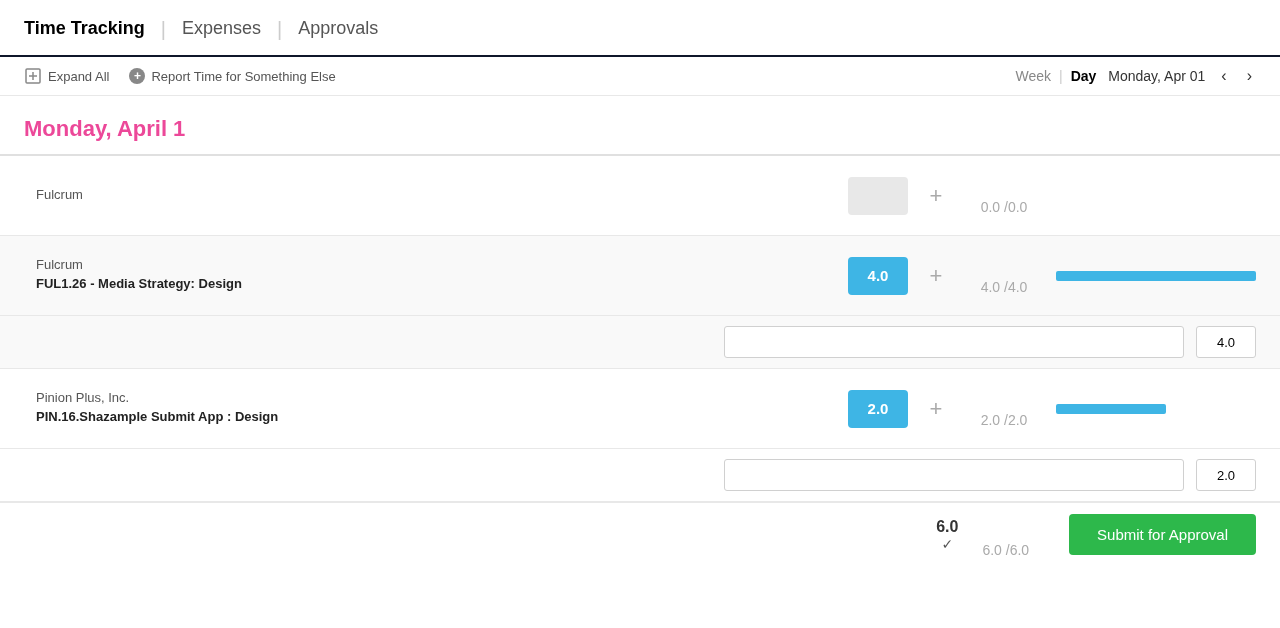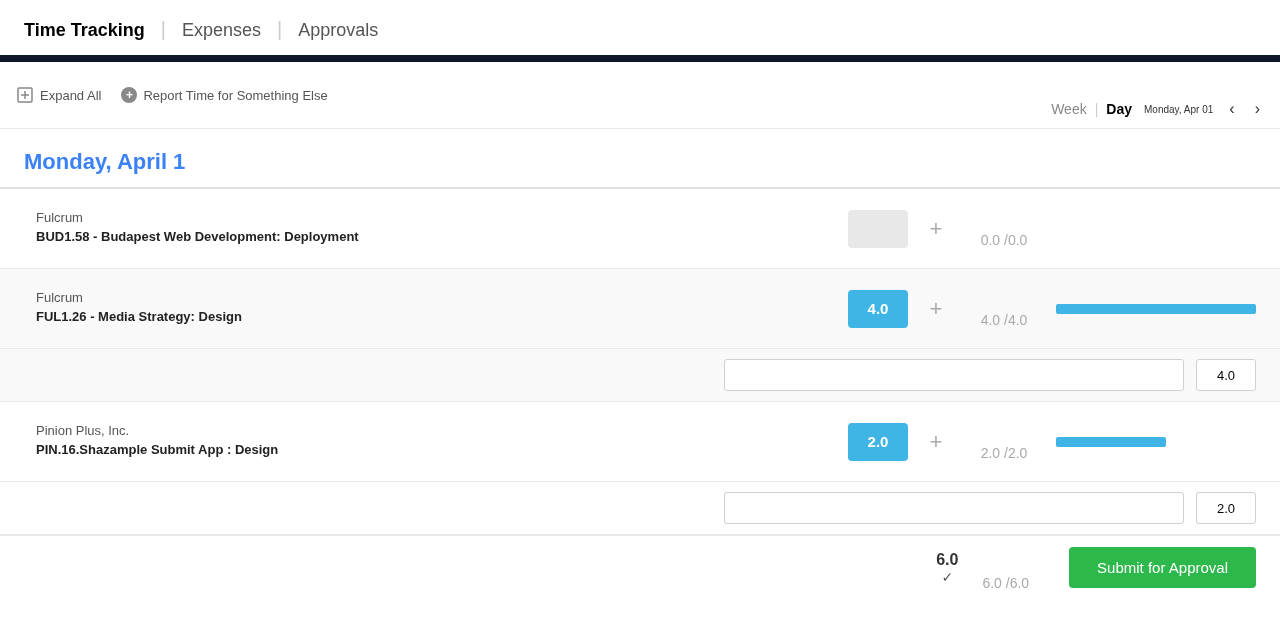--- a/index.html
+++ b/index.html
@@ -8,23 +8,23 @@
       font-size: 14px;
       color: #333;
       background: #fff;
       width: 1280px;
       min-height: 628px;
     }
 
     
     .top-nav {
       display: flex;
-      align-items: flex-end;
+      align-items: flex-start;
       padding: 18px 24px 14px 24px;
-      border-bottom: 7px solid #0f172a;
+      border-bottom: 2px solid #0f172a;
       gap: 0;
     }
     .nav-item {
       font-size: 18px;
       font-weight: 600;
       color: #333;
       cursor: pointer;
       padding: 0 16px;
     }
     .nav-item:first-child { padding-left: 0; }
@@ -33,21 +33,21 @@
       font-size: 20px;
       font-weight: 300;
     }
     .nav-item.active { color: #000; }
     .nav-item:not(.active) { font-weight: 400; color: #555; }
 
     
     .toolbar {
       display: flex;
       align-items: center;
-      padding: 10px 16px;
+      padding: 10px 24px;
       border-bottom: 1px solid #e8e8e8;
       gap: 20px;
     }
     .toolbar-left {
       display: flex;
       align-items: center;
       gap: 20px;
       flex: 1;
     }
     .toolbar-action {
@@ -68,53 +68,52 @@
       justify-content: center;
       color: white;
       font-size: 12px;
       font-weight: bold;
     }
     .toolbar-right {
       display: flex;
       align-items: center;
       gap: 12px;
       font-size: 14px;
-      margin-top: 28px;
     }
     .view-toggle {
       display: flex;
       align-items: center;
       gap: 8px;
     }
     .view-option {
       color: #888;
       cursor: pointer;
     }
     .view-option.active {
       color: #000;
       font-weight: 600;
     }
     .view-separator { color: #ccc; }
     .date-display {
-      font-size: 10px;
+      font-size: 14px;
       color: #333;
     }
     .nav-arrow {
       cursor: pointer;
       color: #333;
       font-size: 16px;
       padding: 0 4px;
     }
 
     
     .date-heading {
       padding: 20px 28px 12px 24px;
       font-size: 22px;
       font-weight: 700;
-      color: #3b82f6;
+      color: #ec4899;
       border-bottom: 2px solid #e0e0e0;
     }
 
     
     .entries-container {
       width: 100%;
     }
 
     .entry-row {
       display: flex;
@@ -310,21 +309,20 @@
   </div>
 </div>
 
 <div class="date-heading">Monday, April 1</div>
 
 <div class="entries-container">
 
   <div class="entry-row">
     <div class="entry-info">
       <div class="entry-client">Fulcrum</div>
-      <div class="entry-project">BUD1.58 - Budapest Web Development: Deployment</div>
     </div>
     <div class="entry-spacer"></div>
     <div class="time-badge empty"></div>
     <div class="add-btn">+</div>
     <div class="hours-display">
       <span>0.0</span><span> /</span><span>0.0</span>
     </div>
     <div class="progress-bar-container">
       <div class="progress-bar" style="width: 0%;"></div>
     </div>

